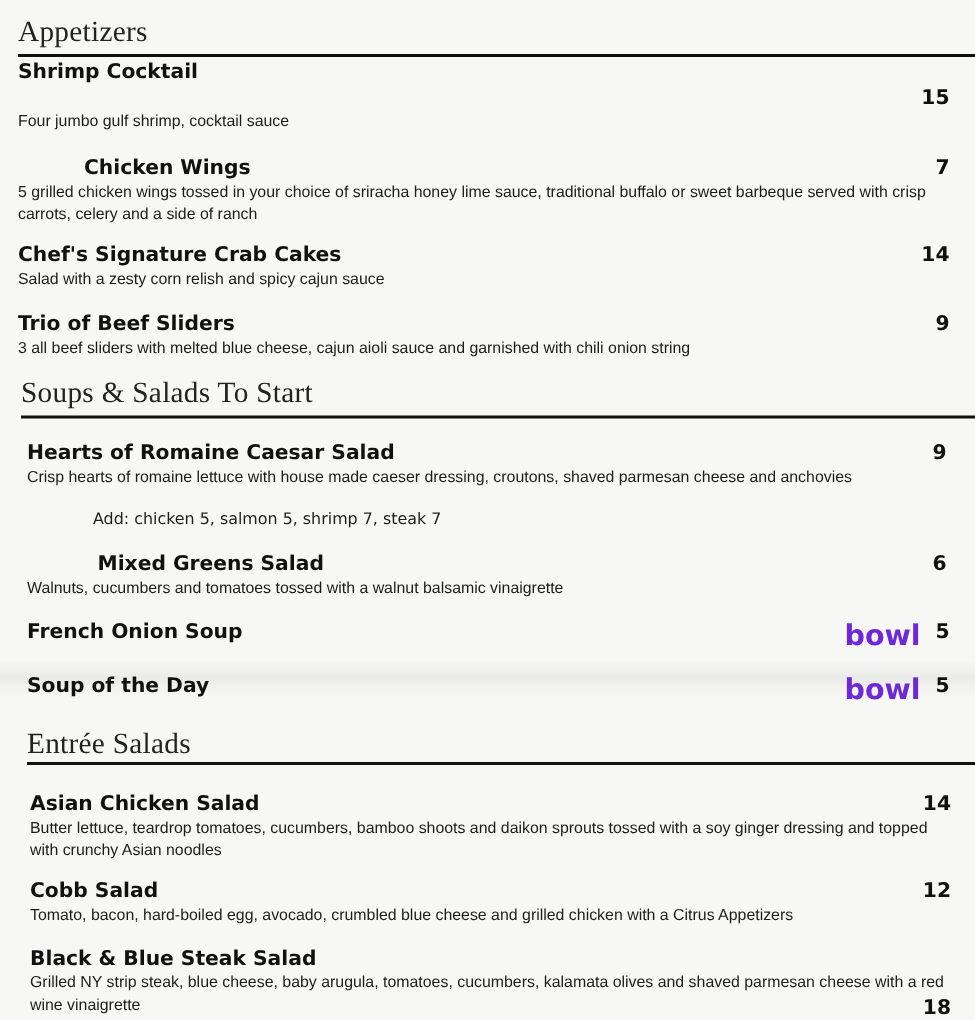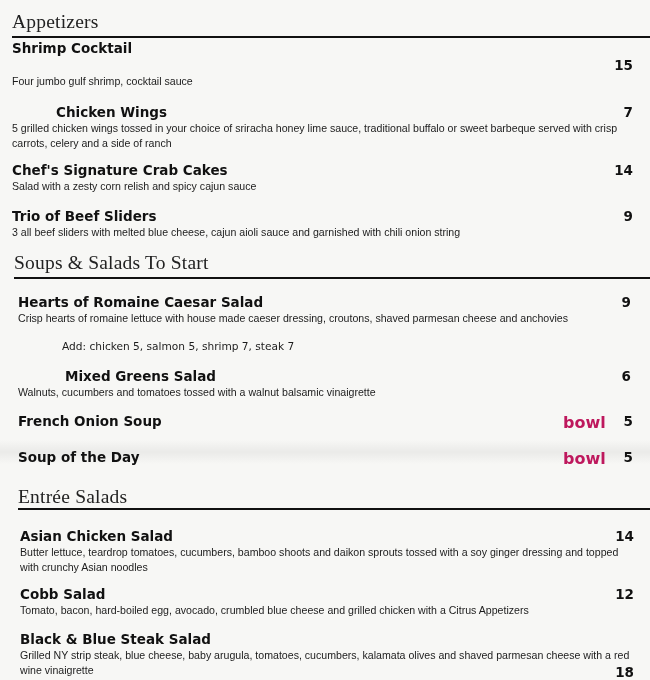--- a/index.html
+++ b/index.html
@@ -44,22 +44,22 @@
     font-family: "DejaVu Sans", sans-serif;
     font-weight: bold;
     font-size: 13.5px;
     color: #111;
     text-align: right;
   }
   .item-unit {
     position: absolute;
     font-family: "DejaVu Sans", sans-serif;
     font-weight: bold;
-    font-size: 16px;
-    color: #be185d;
+    font-size: 19px;
+    color: #6d28d9;
   }
   .item-desc {
     position: absolute;
     font-family: Liberation Sans, sans-serif;
     font-size: 10.6px;
     line-height: 15px;
     color: #1c1c1c;
   }
   .item-addon {
     position: absolute;

